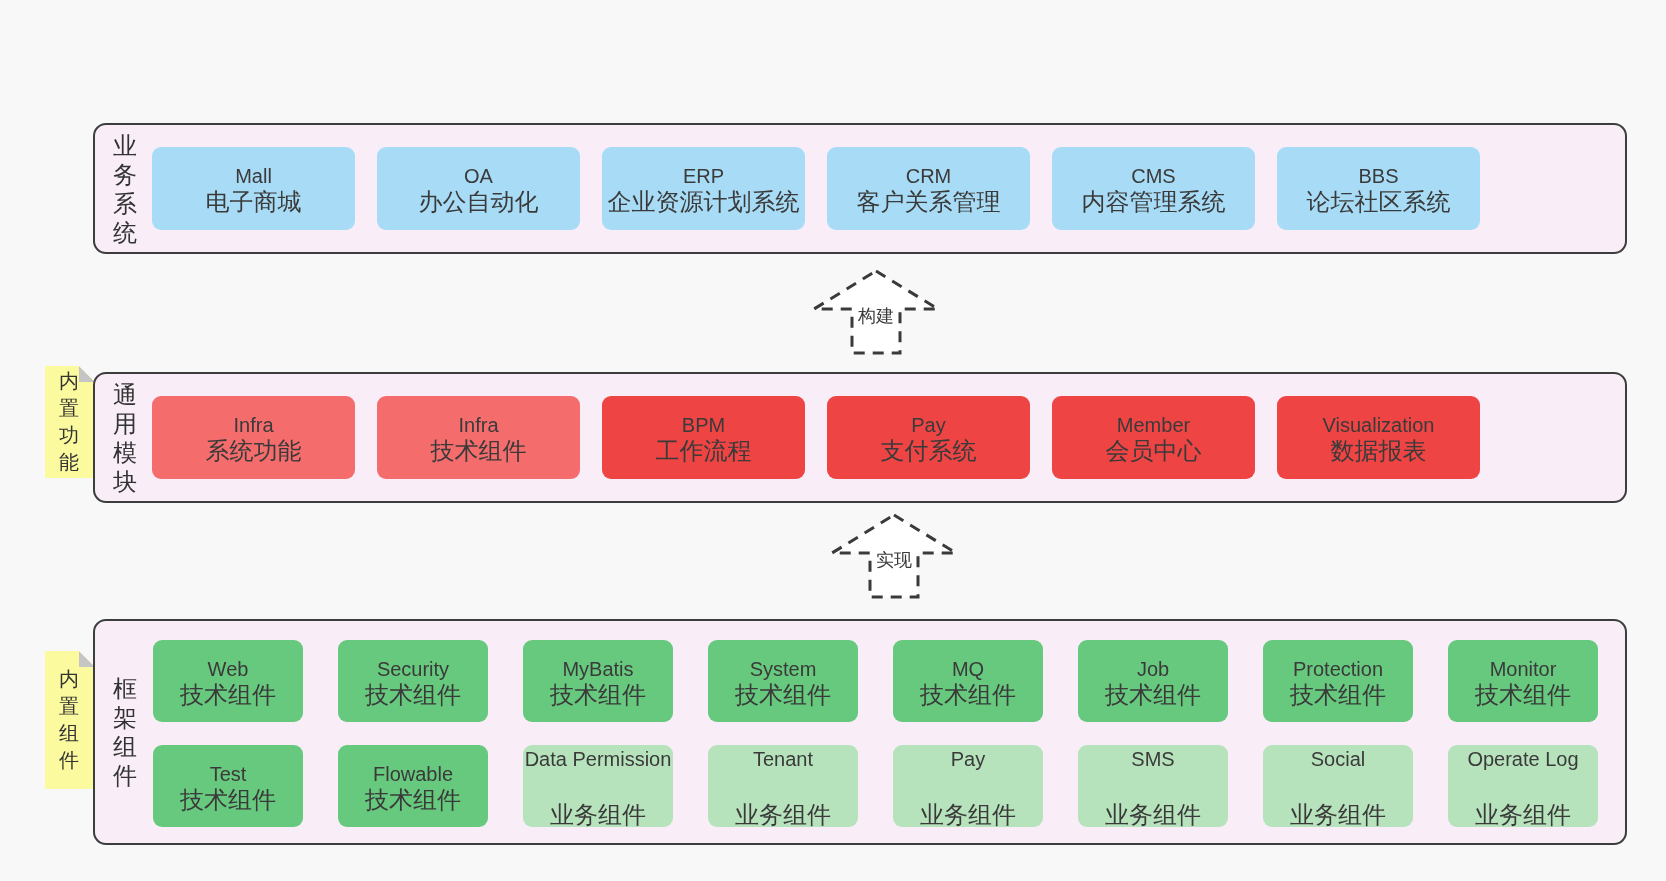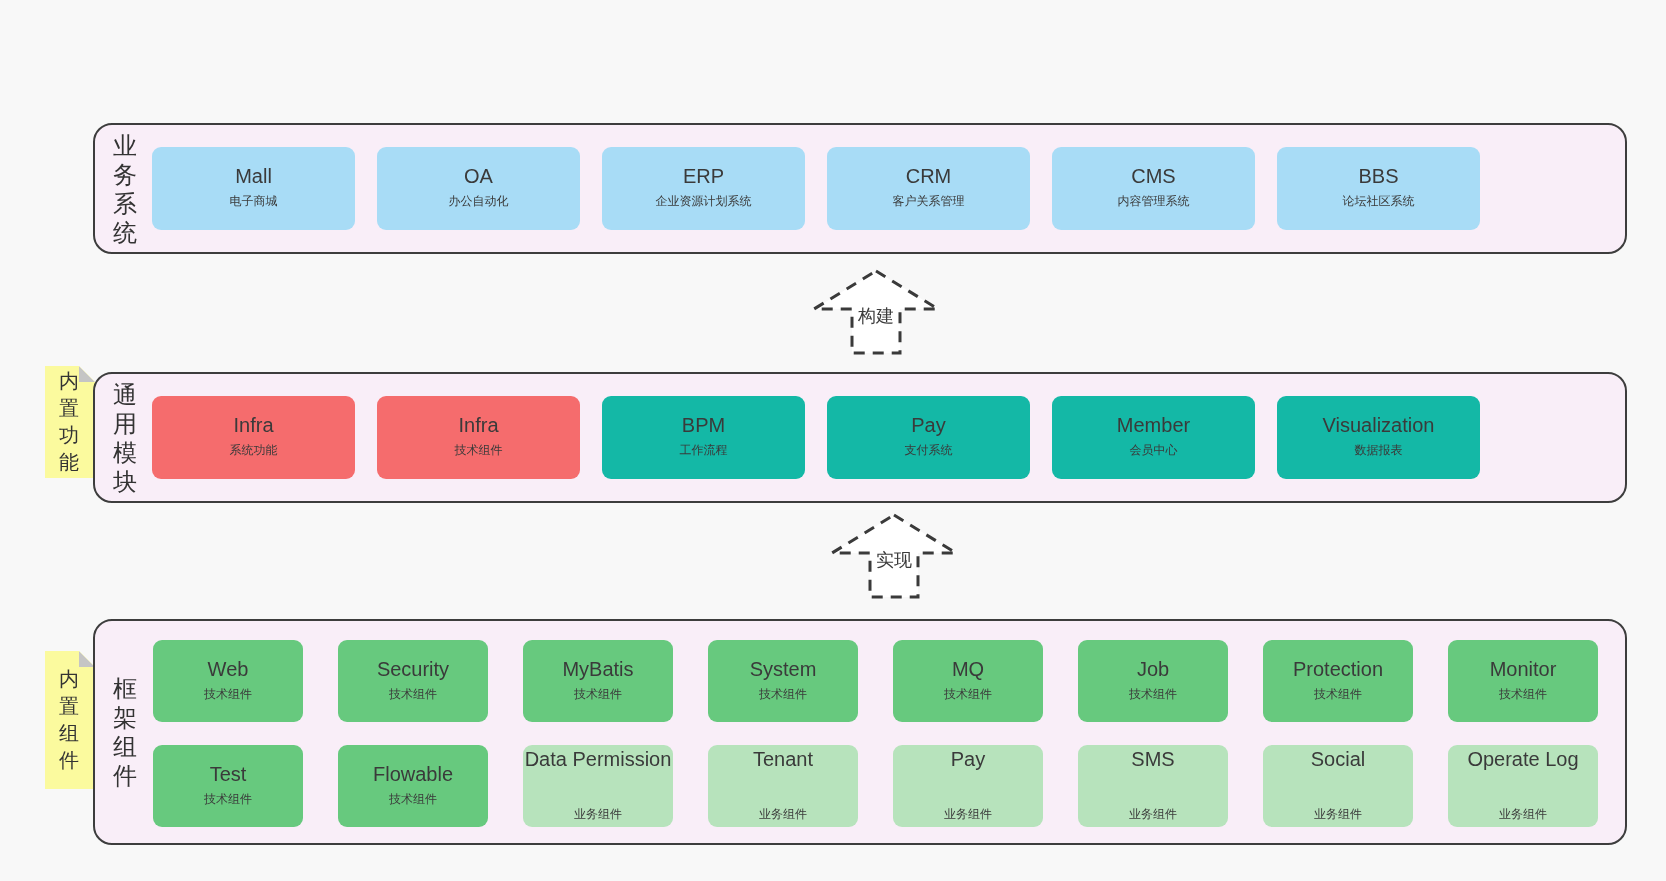--- a/index.html
+++ b/index.html
@@ -3,21 +3,21 @@
 <meta charset="utf-8">
 <style>
   html,body{margin:0;padding:0;background:#f8f8f8;}
   .canvas{
     position:relative;width:1666px;height:881px;background:#f8f8f8;overflow:hidden;
     font-family:"Liberation Sans","DejaVu Sans",sans-serif;color:#3a3a3a;
   }
   
   .band{
     position:absolute;left:93px;width:1534px;
-    background:#f9eef8;border:2px solid #3d3d3d;border-radius:19px;
+    background:#f9eef8;border:2px solid #3d3d3d;border-radius:13px;
     box-sizing:border-box;z-index:2;
   }
   .band-1{top:123px;height:131px;}
   .band-2{top:372px;height:131px;}
   .band-3{top:619px;height:226px;}
   .band-label{
     position:absolute;left:16px;top:0;bottom:0;width:28px;
     display:flex;align-items:center;
     font-size:24px;line-height:29px;color:#333;
     word-break:break-all;text-align:center;
@@ -33,24 +33,24 @@
   .grid-row.r1{top:19px;}
   .grid-row.r2{top:124px;}
   .box{
     box-sizing:border-box;border-radius:9px;
     display:flex;flex-direction:column;align-items:center;justify-content:center;
     text-align:center;
   }
   .box-wide{width:203px;height:83px;}
   .box-small{width:150px;height:82px;}
   .box-title{font-size:20px;line-height:26px;}
-  .box-sub{font-size:12px;line-height:25px;}
+  .box-sub{font-size:24px;line-height:25px;}
   .blue{background:#a8dcf6;}
   .red{background:#f56c6d;}
-  .pink{background:#14b8a6;}
+  .pink{background:#ef4444;}
   .green-dark{background:#67c97e;}
   .green-light{background:#b7e3bc;gap:30px;}
   
   .note{
     position:absolute;left:45px;width:50px;background:#fbfa9e;z-index:1;
     clip-path:polygon(0 0,calc(100% - 16px) 0,100% 16px,100% 100%,0 100%);
   }
   .note-2{top:366px;height:112px;}
   .note-3{top:651px;height:138px;}
   .note-fold{

